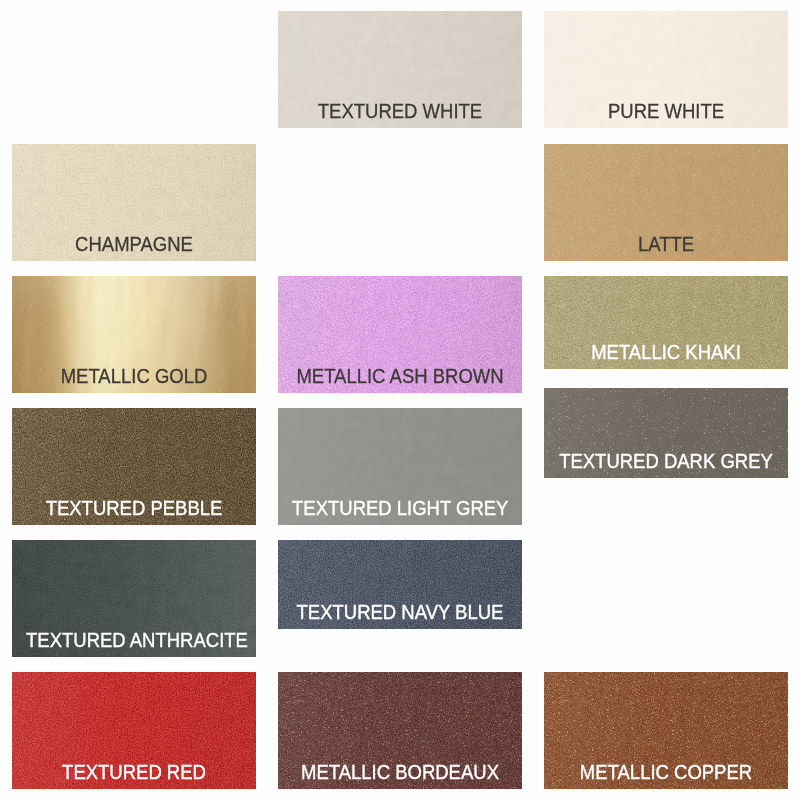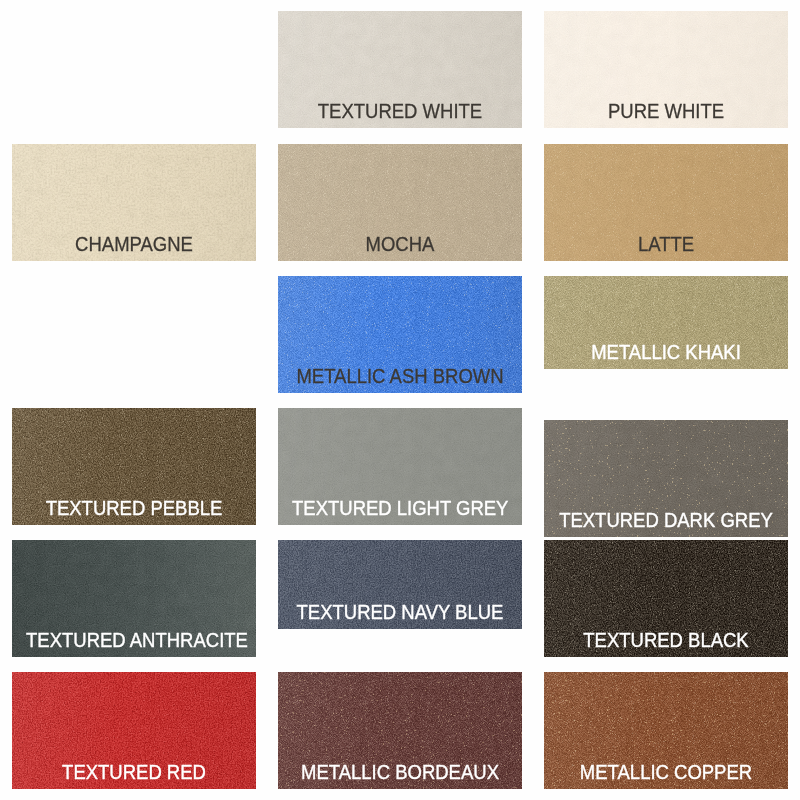--- a/index.html
+++ b/index.html
@@ -142,35 +142,45 @@
   <div class="layer" style="filter:url(#tx-cloud);opacity:0.04"></div>
   <div class="layer" style="filter:url(#tx-pebbly);opacity:0.11"></div>
   <div class="lbl dark" style="color:#3c3833">CHAMPAGNE</div>
 </div>
 <div class="sw" style="left:544px;top:11px;width:244px;height:117px;background:#fcf3e7">
   <div class="layer" style="background:linear-gradient(96deg, rgba(255,255,255,.10) 0%, rgba(255,255,255,.00) 45%, rgba(120,104,80,.05) 100%)"></div>
   <div class="layer" style="filter:url(#tx-cloud);opacity:0.028"></div>
   <div class="layer" style="filter:url(#tx-micro);opacity:0.08"></div>
   <div class="lbl dark" style="color:#3c3833">PURE WHITE</div>
 </div>
-<div class="sw" style="left:278px;top:144px;width:244px;height:117px;background:#c5b498">
-  <div class="layer" style="background:linear-gradient(95deg, rgba(255,250,238,.10) 0%, rgba(255,250,238,.01) 46%, rgba(96,80,58,.05) 100%)"></div>
-  <div class="layer" style="filter:url(#tx-cloud);opacity:0.036"></div>
-  <div class="layer" style="filter:url(#tx-flake);opacity:0.18"></div>
-  <div class="layer" style="filter:url(#tx-spark);opacity:0.26"></div>
-  <div class="lbl dark" style="color:#3c3833">MOCHA</div>
-</div>
 <div class="sw" style="left:544px;top:144px;width:244px;height:117px;background:#c8a470">
   <div class="layer" style="background:linear-gradient(95deg, rgba(255,248,228,.09) 0%, rgba(255,248,228,.01) 48%, rgba(96,74,40,.05) 100%)"></div>
   <div class="layer" style="filter:url(#tx-cloud);opacity:0.03"></div>
   <div class="layer" style="filter:url(#tx-flake);opacity:0.14"></div>
   <div class="layer" style="filter:url(#tx-spark);opacity:0.22"></div>
   <div class="lbl dark" style="color:#3c3833">LATTE</div>
 </div>
-<div class="sw" style="left:278px;top:276px;width:244px;height:117px;background:#3b82f6">
+<div class="sw" style="left:12px;top:276px;width:244px;height:117px;background:#c8a869">
+
+  <div class="layer" style="background:linear-gradient(90deg,
+         #b28e58 0%, #b4915a 2%, #c3a26b 16%,
+         #e1c994 23%, #f6e4b4 28%, #fff5ca 35%,
+         #fffad2 40%, #fff2c4 46%, #fdebbc 53%,
+         #f7e1b0 58%, #eedaac 65%, #e4cd9e 70%,
+         #d8be8d 77%, #ccaf7a 83%, #bc9b66 89%,
+         #bb9862 94%, #bd9a61 100%)"></div>
+  <div class="layer" style="background:linear-gradient(180deg,
+         rgba(255,252,238,.16) 0%, rgba(255,252,238,.04) 30%,
+         rgba(150,118,56,.04) 72%, rgba(140,108,48,.11) 100%)"></div>
+  <div class="layer" style="filter:url(#tx-streak);opacity:.13"></div>
+  <div class="layer" style="filter:url(#tx-satin);opacity:.16"></div>
+  <div class="layer" style="filter:url(#tx-spark);opacity:.18"></div>
+  <div class="lbl dark" style="color:#3c3833">METALLIC GOLD</div>
+</div>
+<div class="sw" style="left:278px;top:276px;width:244px;height:117px;background:#f0abfc">
   <div class="layer" style="background:linear-gradient(98deg, rgba(255,248,232,.12) 0%, rgba(255,248,232,.02) 42%, rgba(84,66,44,.04) 76%, rgba(70,54,34,.09) 100%)"></div>
   <div class="layer" style="filter:url(#tx-cloud);opacity:0.05"></div>
   <div class="layer" style="filter:url(#tx-flake);opacity:0.36"></div>
   <div class="layer" style="filter:url(#tx-spark);opacity:0.3"></div>
   <div class="lbl dark" style="color:#3c3833">METALLIC ASH BROWN</div>
 </div>
 <div class="sw" style="left:544px;top:276px;width:244px;height:93px;background:#b7aa79">
   <div class="layer" style="background:linear-gradient(98deg, rgba(255,250,230,.09) 0%, rgba(255,250,230,.01) 46%, rgba(80,70,42,.04) 100%)"></div>
   <div class="layer" style="filter:url(#tx-cloud);opacity:0.05"></div>
   <div class="layer" style="filter:url(#tx-flake);opacity:0.34"></div>
@@ -183,45 +193,38 @@
   <div class="layer" style="filter:url(#tx-grain);opacity:0.42"></div>
   <div class="layer" style="filter:url(#tx-spark);opacity:0.26"></div>
   <div class="lbl light" style="color:#ffffff">TEXTURED PEBBLE</div>
 </div>
 <div class="sw" style="left:278px;top:408px;width:244px;height:117px;background:#91938c">
   <div class="layer" style="background:linear-gradient(97deg, rgba(255,255,255,.07) 0%, rgba(255,255,255,.00) 50%, rgba(40,42,38,.05) 100%)"></div>
   <div class="layer" style="filter:url(#tx-cloud);opacity:0.034"></div>
   <div class="layer" style="filter:url(#tx-micro);opacity:0.13"></div>
   <div class="lbl light" style="color:#ffffff">TEXTURED LIGHT GREY</div>
 </div>
-<div class="sw" style="left:544px;top:420px;width:244px;height:117px;background:#6c655b">
+<div class="sw" style="left:544px;top:388px;width:244px;height:90px;background:#6c655b">
   <div class="layer" style="background:linear-gradient(97deg, rgba(255,252,246,.08) 0%, rgba(255,252,246,.00) 46%, rgba(26,22,16,.06) 100%)"></div>
   <div class="layer" style="filter:url(#tx-cloud);opacity:0.044"></div>
   <div class="layer" style="filter:url(#tx-micro);opacity:0.22"></div>
   <div class="layer" style="filter:url(#tx-spark2);opacity:0.4"></div>
   <div class="lbl light" style="color:#ffffff">TEXTURED DARK GREY</div>
 </div>
 <div class="sw" style="left:12px;top:540px;width:244px;height:117px;background:#36403e">
   <div class="layer" style="background:linear-gradient(92deg, rgba(210,226,224,.00) 0%, rgba(210,226,224,.05) 44%, rgba(214,226,220,.12) 78%, rgba(220,228,216,.16) 100%)"></div>
   <div class="layer" style="filter:url(#tx-cloud);opacity:0.05"></div>
   <div class="layer" style="filter:url(#tx-micro);opacity:0.28"></div>
   <div class="lbl light" style="color:#ffffff">TEXTURED ANTHRACITE</div>
 </div>
 <div class="sw" style="left:278px;top:540px;width:244px;height:89px;background:#475062">
   <div class="layer" style="background:linear-gradient(93deg, rgba(228,238,255,.05) 0%, rgba(228,238,255,.01) 38%, rgba(16,20,28,.05) 72%, rgba(12,16,24,.11) 100%)"></div>
   <div class="layer" style="filter:url(#tx-cloud);opacity:0.055"></div>
   <div class="layer" style="filter:url(#tx-pebbly2);opacity:0.3"></div>
   <div class="lbl light" style="color:#ffffff">TEXTURED NAVY BLUE</div>
-</div>
-<div class="sw" style="left:544px;top:540px;width:244px;height:117px;background:#191008">
-  <div class="layer" style="background:linear-gradient(95deg, rgba(255,246,230,.06) 0%, rgba(255,246,230,.00) 46%, rgba(12,8,4,.05) 100%)"></div>
-  <div class="layer" style="filter:url(#tx-cloud);opacity:0.06"></div>
-  <div class="layer" style="filter:url(#tx-grain);opacity:0.5"></div>
-  <div class="layer" style="filter:url(#tx-spark);opacity:0.26"></div>
-  <div class="lbl light" style="color:#ffffff">TEXTURED BLACK</div>
 </div>
 <div class="sw" style="left:12px;top:672px;width:244px;height:117px;background:#ce201f">
   <div class="layer" style="background:linear-gradient(95deg, rgba(255,240,236,.07) 0%, rgba(255,240,236,.00) 44%, rgba(60,8,8,.06) 100%)"></div>
   <div class="layer" style="filter:url(#tx-cloud);opacity:0.044"></div>
   <div class="layer" style="filter:url(#tx-pebbly2);opacity:0.3"></div>
   <div class="lbl light" style="color:#ffffff">TEXTURED RED</div>
 </div>
 <div class="sw" style="left:278px;top:672px;width:244px;height:117px;background:#653532">
   <div class="layer" style="background:linear-gradient(95deg, rgba(255,236,232,.07) 0%, rgba(255,236,232,.00) 44%, rgba(30,10,8,.06) 100%)"></div>
   <div class="layer" style="filter:url(#tx-cloud);opacity:0.055"></div>

